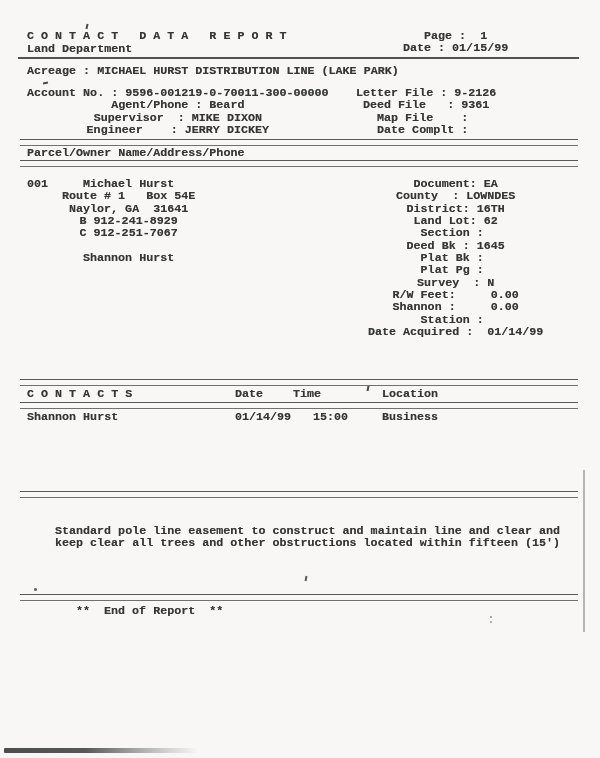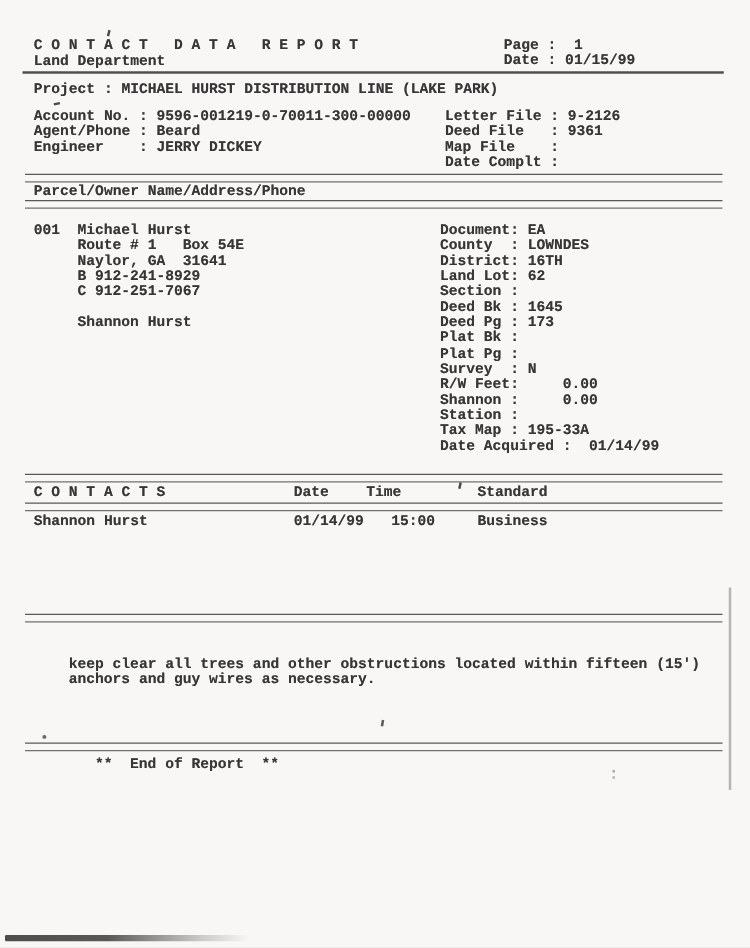--- a/index.html
+++ b/index.html
@@ -6,20 +6,21 @@
   .page {
     position:relative; width:600px; height:758px; overflow:hidden;
     background:#f8f7f5;
     font-family:"Liberation Mono","DejaVu Sans Mono",monospace;
     font-weight:bold;
     font-size:11.7px;
     line-height:12.33px;
     color:#363636;
     text-shadow:0 0 0.5px rgba(55,55,55,0.55);
     filter:blur(0.22px);
+    text-align:center;
   }
   .abs { position:absolute; }
   .pre { white-space:pre; }
   .row { height:12.33px; white-space:pre; }
   .pair .v { margin-left:1ch; }
   .rule1 { height:2px; background:rgba(58,58,58,0.88); }
   .rule2 { height:5px;
     border-top:1.7px solid rgba(62,62,62,0.85);
     border-bottom:1.7px solid rgba(75,75,75,0.78);
   }
@@ -37,25 +38,26 @@
 
   <div class="abs pre" style="left:27px;top:30px">C O N T A C T   D A T A   R E P O R T</div>
   <div class="abs pre" style="left:27px;top:43px">Land Department</div>
   <div class="abs" style="left:403px;top:30px">
     <div class="row">Page :  1</div>
     <div class="row">Date : 01/15/99</div>
   </div>
 
   <div class="abs rule1" style="left:18px;top:56.5px;width:561px"></div>
 
-  <div class="abs row pair" style="left:27px;top:65px"><span class="l">Project :</span><span class="v">MICHAEL HURST DISTRIBUTION LINE (LAKE PARK)</span></div>
+  <div class="abs row pair" style="left:27px;top:65px"><span class="l">Acreage :</span><span class="v">MICHAEL HURST DISTRIBUTION LINE (LAKE PARK)</span></div>
 
   <div class="abs" style="left:27px;top:87px">
     <div class="row pair"><span>Account No. :</span><span class="v">9596-001219-0-70011-300-00000</span></div>
     <div class="row pair"><span>Agent/Phone :</span><span class="v">Beard</span></div>
+    <div class="row pair"><span>Supervisor  :</span><span class="v">MIKE DIXON</span></div>
     <div class="row pair"><span>Engineer    :</span><span class="v">JERRY DICKEY</span></div>
   </div>
   <div class="abs" style="left:356px;top:87px">
     <div class="row pair"><span>Letter File :</span><span class="v">9-2126</span></div>
     <div class="row pair"><span>Deed File   :</span><span class="v">9361</span></div>
     <div class="row pair"><span>Map File    :</span><span class="v"></span></div>
     <div class="row pair"><span>Date Complt :</span><span class="v"></span></div>
   </div>
 
   <div class="abs rule2" style="left:20px;top:138.5px;width:558px"></div>
@@ -65,57 +67,55 @@
   <div class="abs pre" style="left:27px;top:178px">001</div>
   <div class="abs" style="left:62px;top:178px">
     <div class="row">Michael Hurst</div>
     <div class="row">Route # 1   Box 54E</div>
     <div class="row">Naylor, GA  31641</div>
     <div class="row">B 912-241-8929</div>
     <div class="row">C 912-251-7067</div>
     <div class="row"></div>
     <div class="row">Shannon Hurst</div>
   </div>
-  <div class="abs" style="left:352px;top:178px">
+  <div class="abs" style="left:368px;top:178px">
     <div class="row pair"><span>Document:</span><span class="v">EA</span></div>
     <div class="row pair"><span>County  :</span><span class="v">LOWNDES</span></div>
     <div class="row pair"><span>District:</span><span class="v">16TH</span></div>
     <div class="row pair"><span>Land Lot:</span><span class="v">62</span></div>
     <div class="row pair"><span>Section :</span><span class="v"></span></div>
     <div class="row pair"><span>Deed Bk :</span><span class="v">1645</span></div>
-    <div class="row pair"><span>Deed Pg :</span><span class="v">173</span></div>
     <div class="row pair"><span>Plat Bk :</span><span class="v"></span></div>
     <div class="row pair"><span>Plat Pg :</span><span class="v"></span></div>
     <div class="row pair"><span>Survey  :</span><span class="v">N</span></div>
     <div class="row pair"><span>R/W Feet:</span><span class="v">    0.00</span></div>
     <div class="row pair"><span>Shannon :</span><span class="v">    0.00</span></div>
     <div class="row pair"><span>Station :</span><span class="v"></span></div>
-    <div class="row pair"><span>Tax Map :</span><span class="v">195-33A</span></div>
     <div class="row pair"><span>Date Acquired :</span><span class="v"> 01/14/99</span></div>
   </div>
 
   <div class="abs rule2" style="left:20px;top:379px;width:558px"></div>
   <div class="abs pre" style="left:27px;top:388px">C O N T A C T S</div>
   <div class="abs pre" style="left:235px;top:388px">Date</div>
   <div class="abs pre" style="left:293px;top:388px">Time</div>
-  <div class="abs pre" style="left:382px;top:388px">Standard</div>
+  <div class="abs pre" style="left:382px;top:388px">Location</div>
   <div class="abs rule2" style="left:20px;top:401.5px;width:558px"></div>
 
   <div>
     <div class="abs pre" style="left:27px;top:410.5px">Shannon Hurst</div>
     <div class="abs pre" style="left:235px;top:410.5px">01/14/99</div>
     <div class="abs pre" style="left:313px;top:410.5px">15:00</div>
     <div class="abs pre" style="left:382px;top:410.5px">Business</div>
   </div>
 
 
   <div class="abs rule2" style="left:20px;top:491px;width:558px"></div>
   <div class="abs" style="left:55px;top:525px">
+    <div class="row">Standard pole line easement to construct and maintain line and clear and</div>
     <div class="row">keep clear all trees and other obstructions located within fifteen (15')</div>
-    <div class="row">anchors and guy wires as necessary.</div>
   </div>
   <div class="abs rule2" style="left:20px;top:594px;width:558px"></div>
 
   <div class="abs pre" style="left:76px;top:605px">**  End of Report  **</div>
 
   <div class="speck" style="left:86px;top:24px;width:2px;height:5px;transform:rotate(14deg)"></div>
   <div class="speck" style="left:43px;top:82px;width:5px;height:2px;transform:rotate(-12deg)"></div>
   <div class="speck" style="left:367px;top:386px;width:2px;height:5px;transform:rotate(12deg)"></div>
   <div class="speck" style="left:305px;top:576px;width:2px;height:5px;background:#5a5a5a;transform:rotate(10deg)"></div>
   <div class="speck" style="left:34px;top:588px;width:2.5px;height:2.5px;background:#6a6a6a;border-radius:50%"></div>

